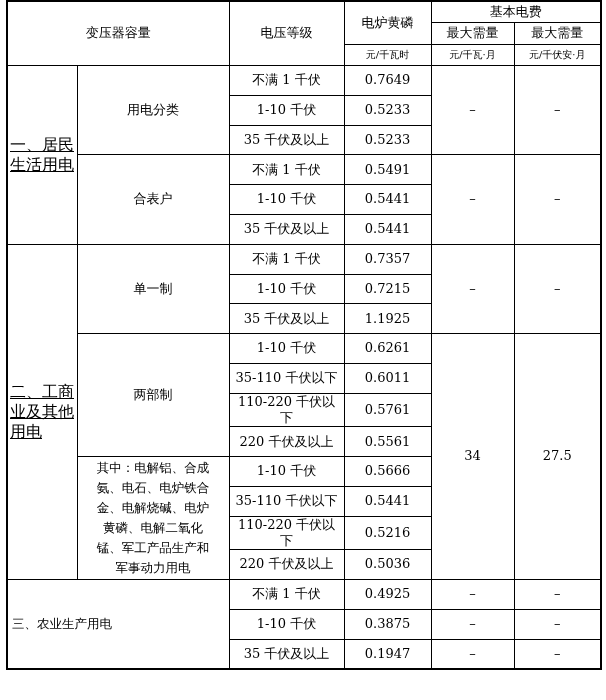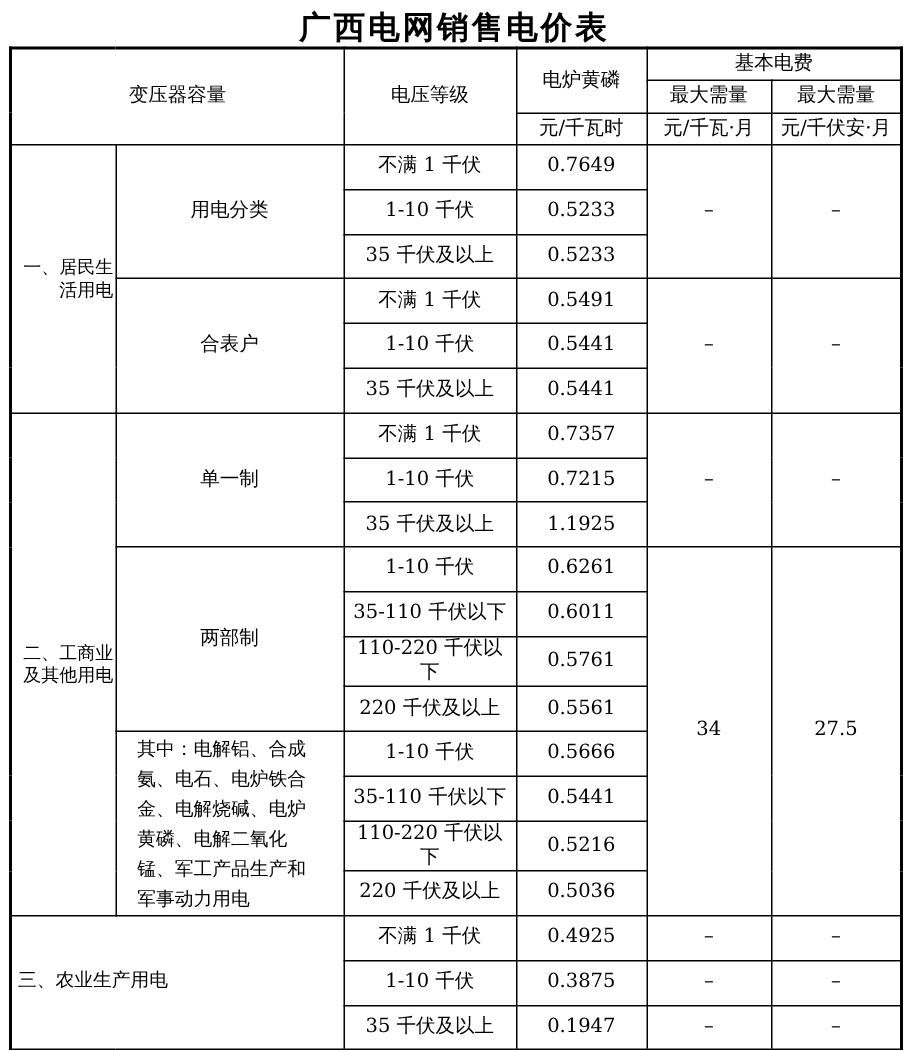--- a/index.html
+++ b/index.html
@@ -39,44 +39,43 @@
     text-align: center;
     vertical-align: middle;
     font-size: 13px;
     padding: 0 2px;
     overflow: hidden;
     line-height: 1.25;
   }
   tr.h { height: 21.5px; }
   tr.d { height: 29.8px; }
   td.cat {
-    text-align: right;
-    font-size: 12px;
+    text-align: left;
+    font-size: 16px;
     padding: 0 1px 0 2px;
     letter-spacing: 0;
+    text-decoration: underline;
   }
   td.agri {
     text-align: left;
     font-size: 12.5px;
     padding-left: 4px;
-    font-family: Liberation Mono, monospace;
   }
   td.special {
-    text-align: left;
+    text-align: center;
     font-size: 12.5px;
     padding: 0 14px;
     line-height: 1.6;
   }
-  td.unit { font-size: 13px; }
+  td.unit { font-size: 10px; }
 </style>
 </head>
 <body>
 
 <div class="page">
-  <div class="doc-title">广西电网销售电价表</div>
 
   <table class="price-table">
     <colgroup>
       <col style="width:70px">
         <col style="width:152px">
         <col style="width:115px">
       <col style="width:87px">
         <col style="width:83px">
         <col style="width:87px">
     </colgroup>

